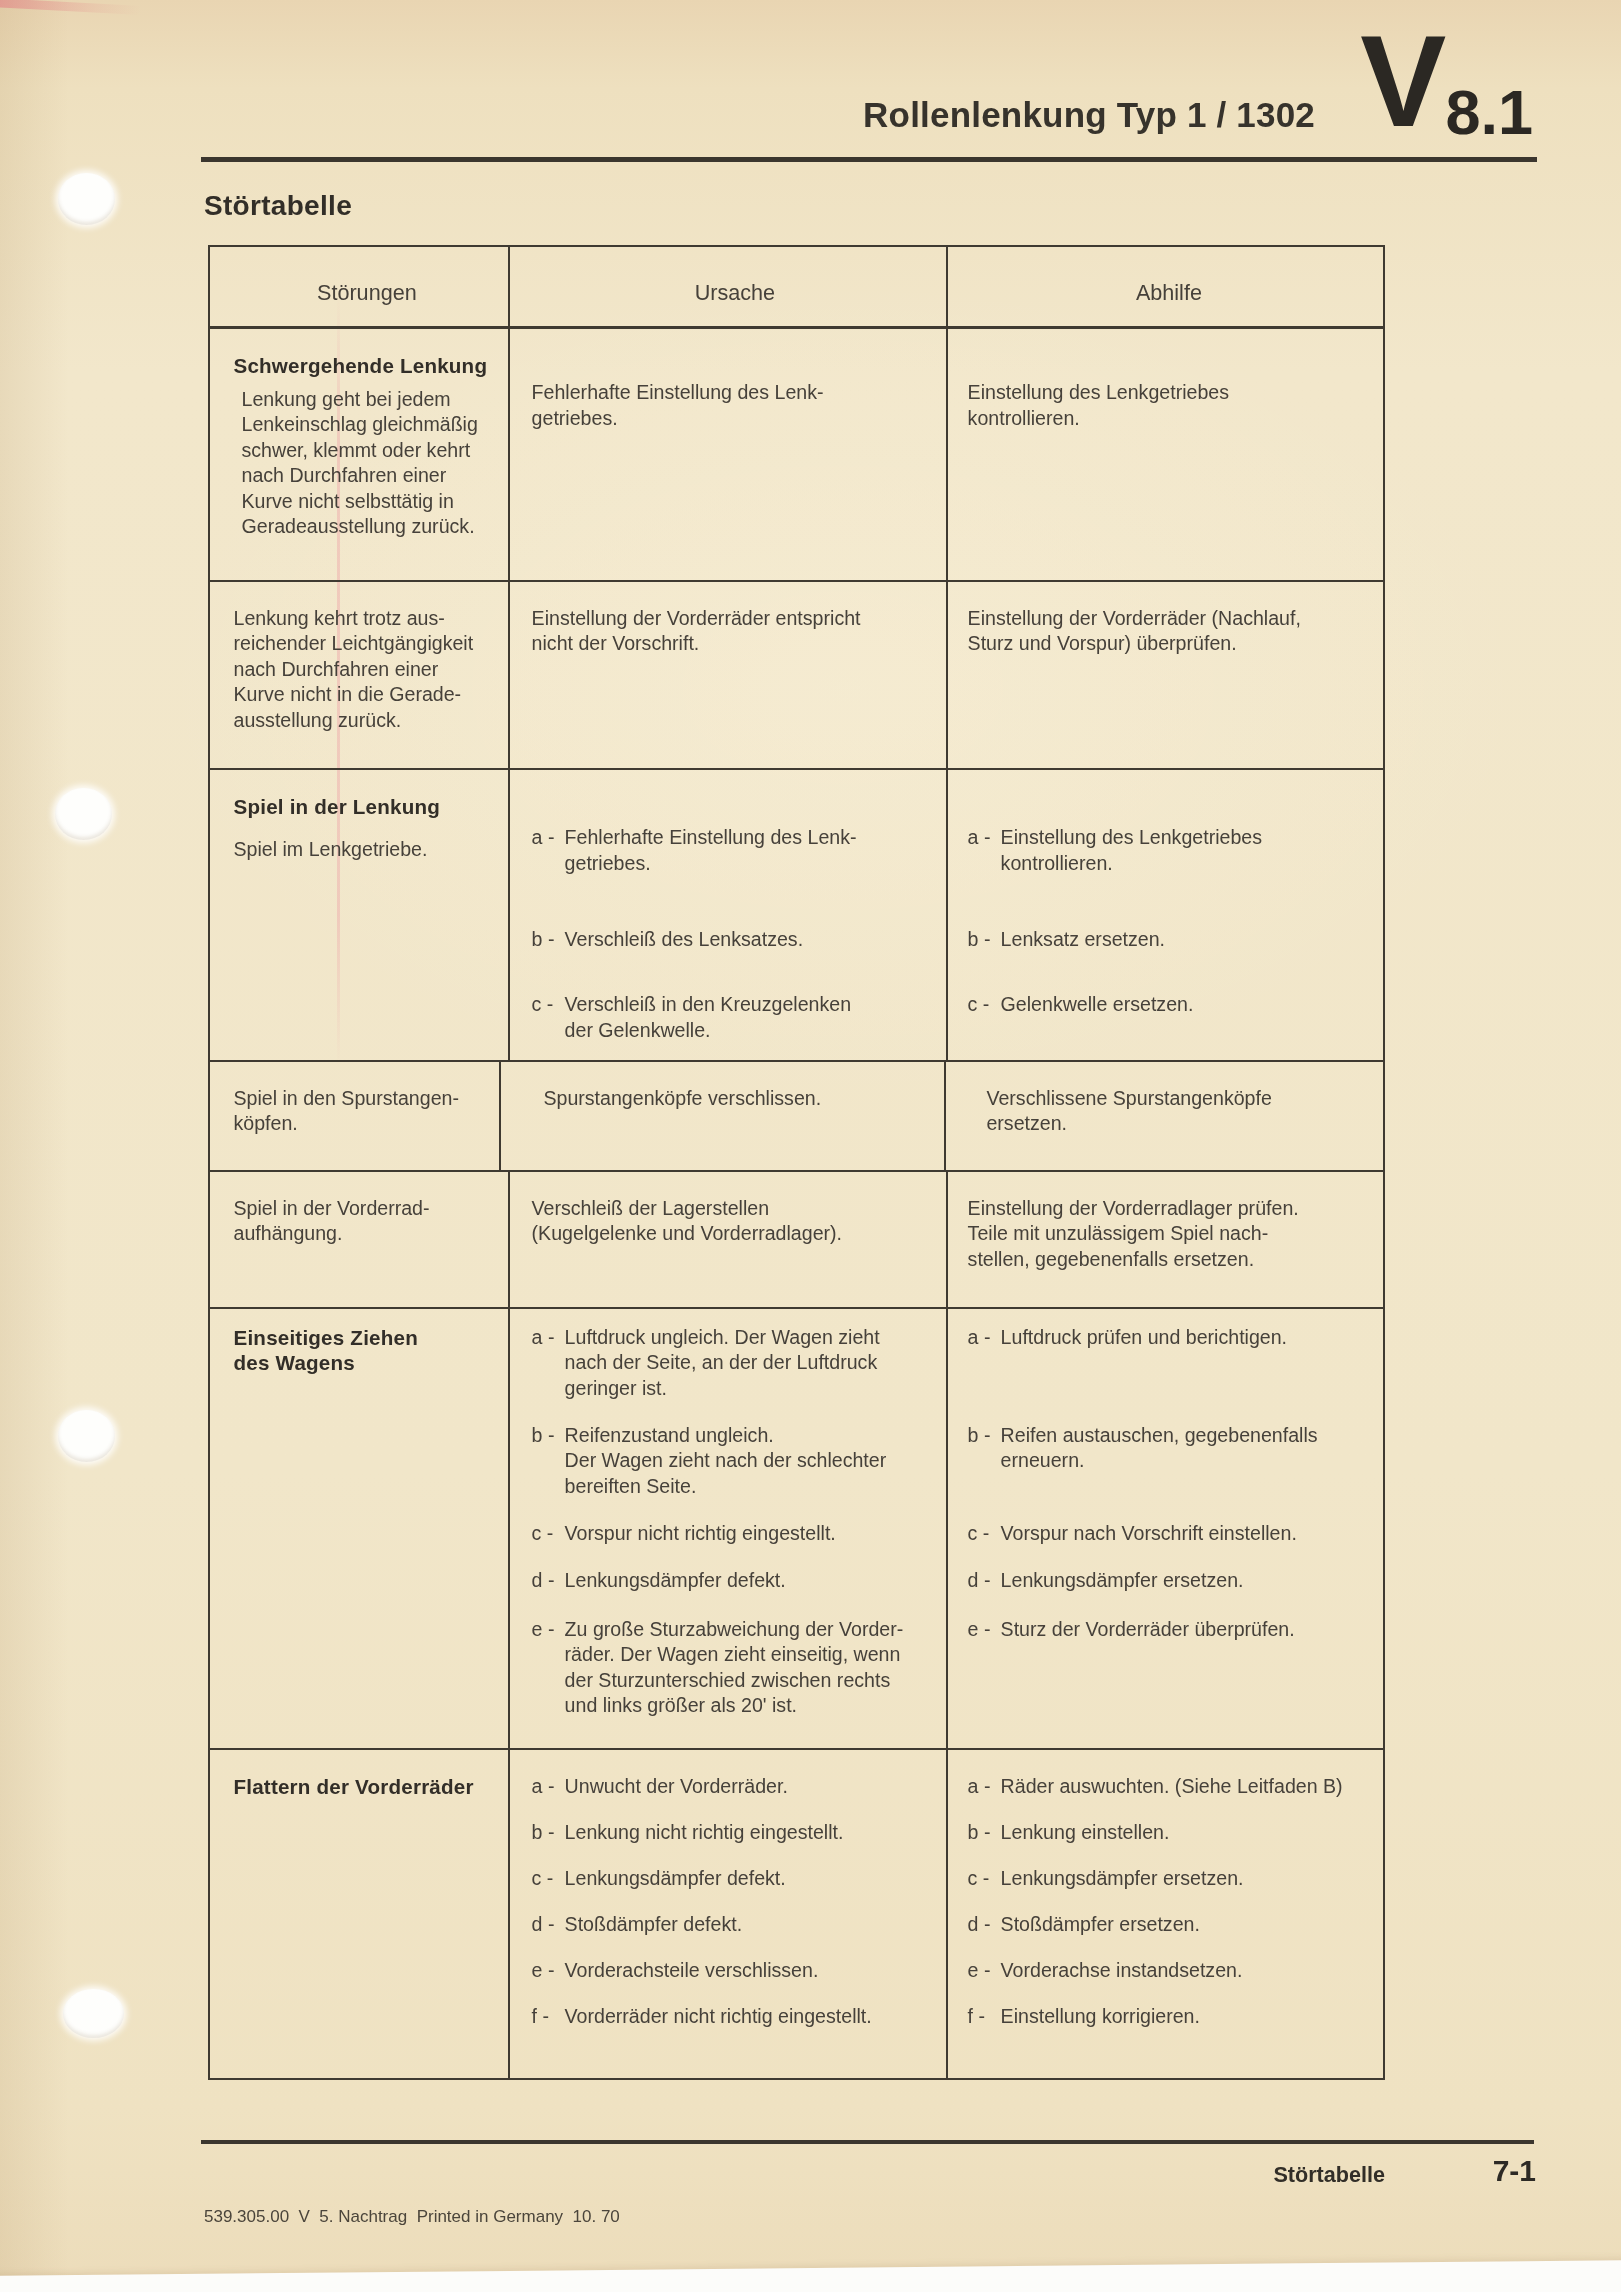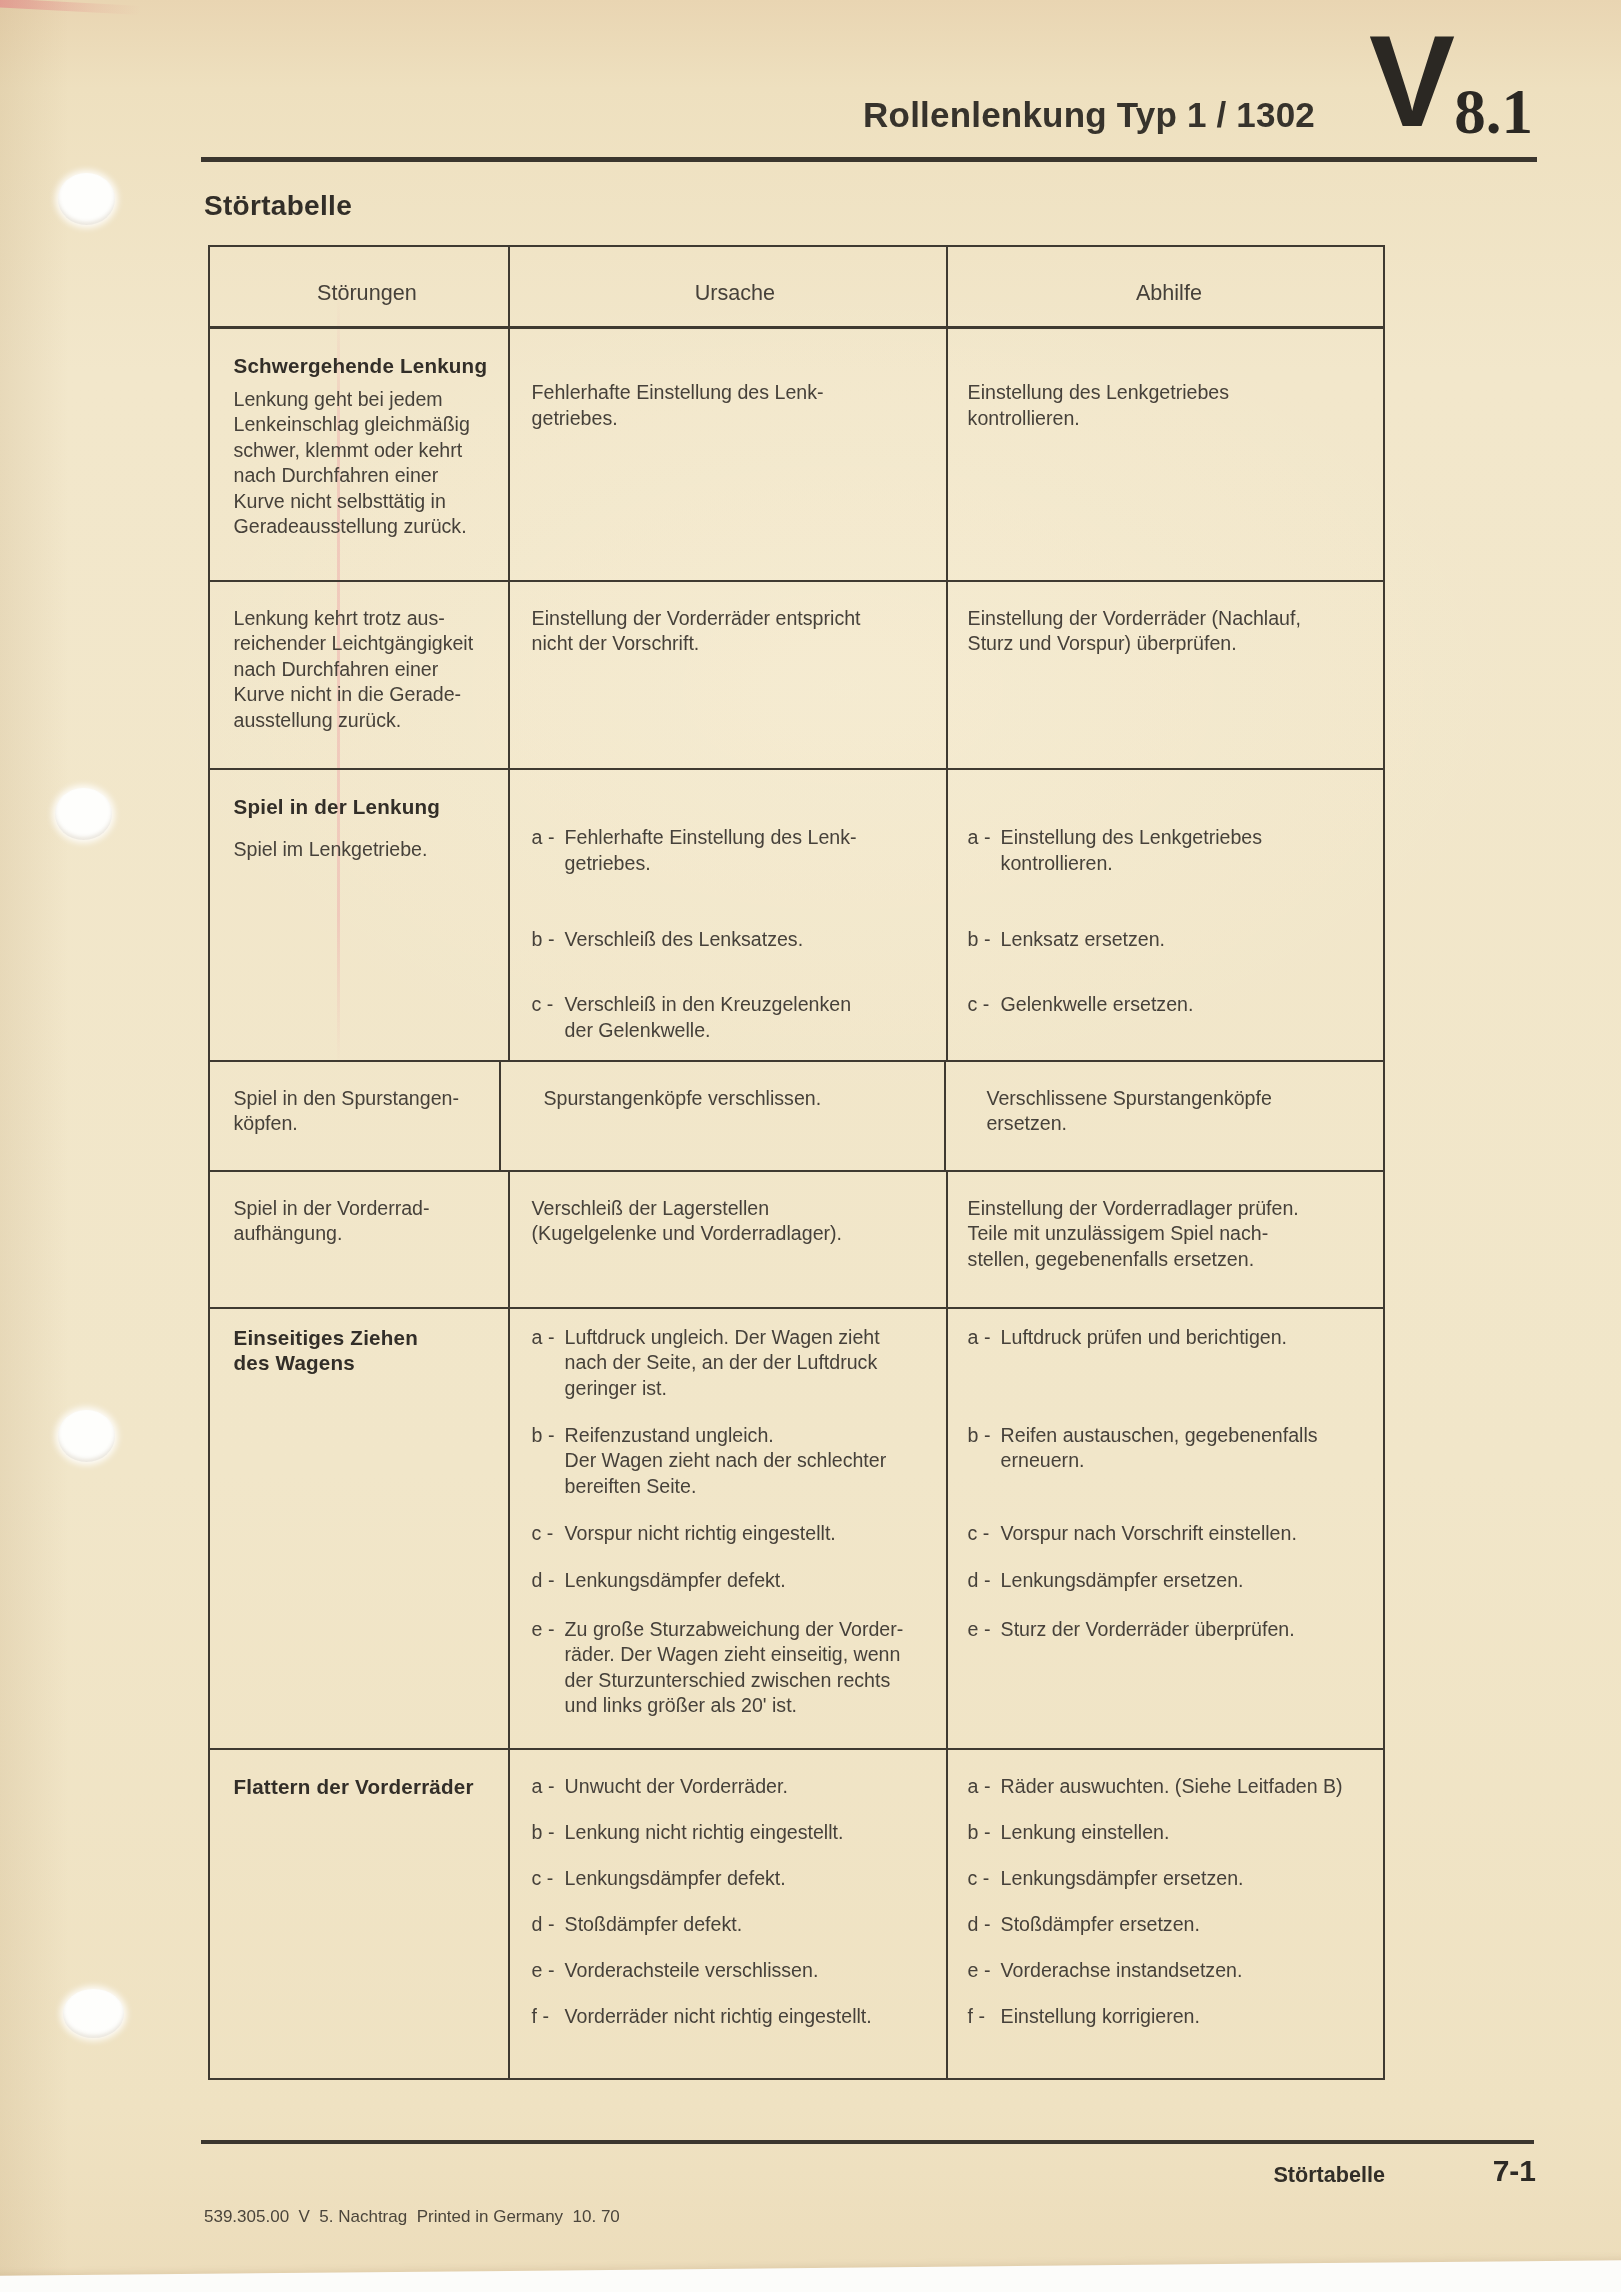--- a/index.html
+++ b/index.html
@@ -28,21 +28,21 @@
     box-shadow:0 0 6.9px 2.9px rgba(255,255,255,0.85), inset 0 -2.9px 3.9px rgba(125,98,60,0.15);}
   .hole1{left:58px;top:173px;}
   .hole2{left:55px;top:788px;}
   .hole3{left:58px;top:1410px;}
   .hole4{left:63px;top:1989px;width:61px;height:49px;}
 
   .head-title{position:absolute;top:95px;right:306px;font-size:35px;font-weight:600;
     color:#37332c;letter-spacing:0.2px;white-space:nowrap;}
   .head-mark{position:absolute;top:17.6px;right:88px;display:flex;align-items:flex-end;color:#2b2823;}
   .head-mark .v{font-size:129px;font-weight:700;line-height:0.98;letter-spacing:-2.9px;}
-  .head-mark .num{font-size:63px;font-weight:700;line-height:1.02;margin-left:2px;font-family:Liberation Serif, serif;}
+  .head-mark .num{font-size:63px;font-weight:700;line-height:1.02;margin-left:2px;}
 
   .rule{position:absolute;background:#3b362e;}
   .top-rule{left:201px;top:157px;width:1336px;height:4.9px;}
   .footer-rule{left:201px;top:2140px;width:1333px;height:3.9px;}
 
   .doc-heading{position:absolute;left:204px;top:190px;font-size:28px;font-weight:700;color:#322e28;letter-spacing:0.3px;}
 
   .stoertabelle{
     position:absolute;left:208px;top:245px;width:1177px;
     border:2.9px solid #3f3a31;box-sizing:border-box;
@@ -51,21 +51,21 @@
   .tr{display:flex;border-bottom:2.9px solid #3f3a31;box-sizing:border-box;}
   .tr:last-child{border-bottom:none;}
   .tr.header-row{border-bottom-width:3.9px;}
   .td{box-sizing:border-box;padding:23.5px 7.8px 0 23.5px;}
   .c1{width:300px;border-right:2.9px solid #3f3a31;}
   .c2{width:438px;border-right:2.9px solid #3f3a31;padding-left:21.6px;}
   .c3{width:430px;padding-left:19.6px;}
   .header-row .td{padding-top:33px;font-size:21.6px;text-align:center;}
   .txt{white-space:pre-line;}
   .fault-title{font-weight:700;font-size:20.6px;color:#322e28;letter-spacing:0.2px;}
-  .fault-body{margin-top:8.8px;}
+  .fault-body{margin-top:8.8px;margin-left:8px;}
   .pt-align1{padding-top:51px;}
   .pt-align3{padding-top:55px;}
   .item{display:flex;}
   .item .k{flex:none;width:33px;}
   .item .t{white-space:pre-line;}
   .mh104{min-height:102px;}
   .mh66{min-height:65px;}
   .mh100{min-height:98px;}
   .mh48{min-height:47px;}
   .mh50{min-height:49px;}

